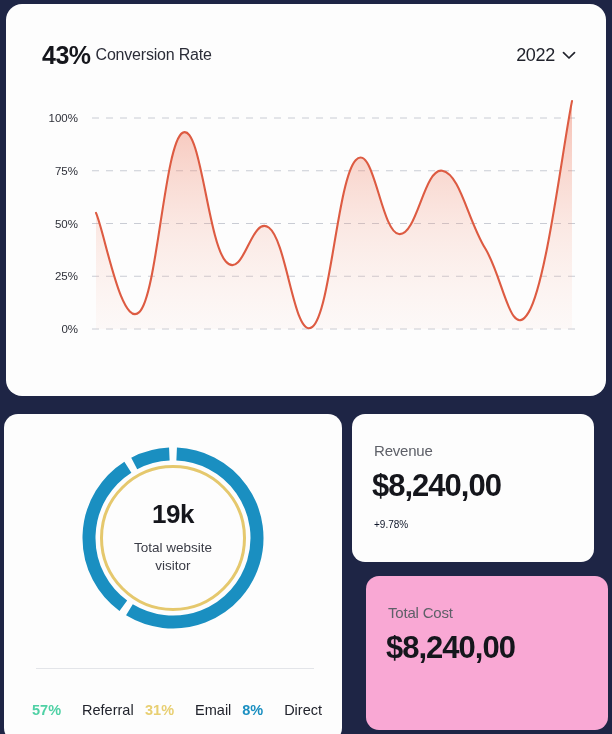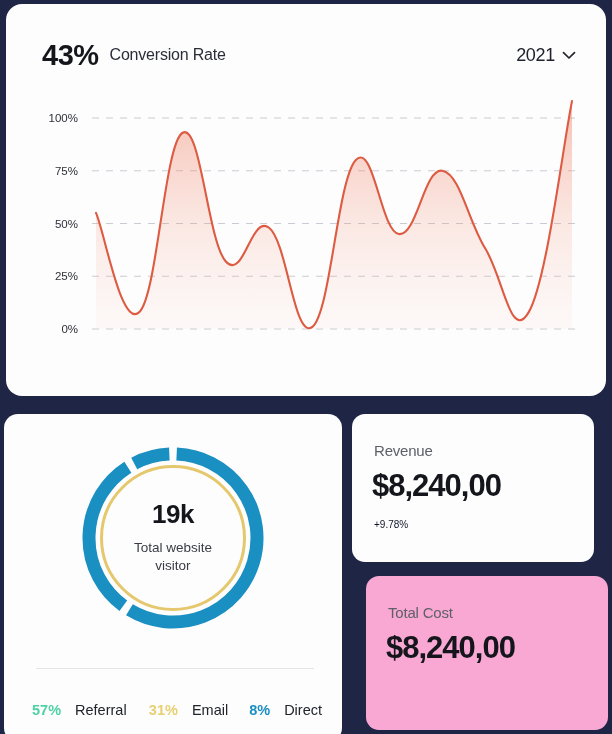--- a/index.html
+++ b/index.html
@@ -43,30 +43,30 @@
     position: absolute;
     left: 36px;
     right: 30px;
     top: 30px;
     height: 42px;
     display: flex;
     align-items: center;
   }
 
   #conv-pct {
-    font-size: 29px;
+    font-size: 25px;
     font-weight: bold;
     color: #15161c;
     letter-spacing: -0.5px;
   }
 
   #conv-label {
     font-size: 16px;
     color: #2b2d38;
-    margin-left: 11px;
+    margin-left: 5px;
     letter-spacing: -0.2px;
   }
 
   #year-select {
     margin-left: auto;
     display: flex;
     align-items: center;
     gap: 7px;
     cursor: pointer;
   }
@@ -181,21 +181,21 @@
     left: 28px;
     right: 20px;
     top: 284px;
     height: 24px;
     display: flex;
     align-items: center;
   }
   .legend-item {
     display: flex;
     align-items: baseline;
-    gap: 14px;
+    gap: 21px;
     font-size: 14.5px;
     white-space: nowrap;
   }
   .legend-pct { font-weight: bold; }
   .legend-name { color: #22242d; }
   .lg-sp1 { width: 36px; }
   .lg-sp2 { width: 34px; }
 
   
   #revenue-card {
@@ -246,21 +246,21 @@
 
 <div id="root">
 
   <div id="chart-card" class="card">
 
     <div id="chart-header">
       <span id="conv-pct">43%</span>
       <span id="conv-label">Conversion Rate</span>
 
       <div id="year-select">
-        <span id="year-value">2021</span>
+        <span id="year-value">2022</span>
         <svg id="chev" width="14" height="9" viewBox="0 0 14 9">
           <path d="M1.5 1.6 L7 7 L12.5 1.6" fill="none" stroke="#21232c" stroke-width="1.7" stroke-linecap="round" stroke-linejoin="round"></path>
         </svg>
       </div>
     </div>
 
     <div id="yaxis">
         <div class="ytick" style="top: 237px;">0%</div>
         <div class="ytick" style="top: 184.25px;">25%</div>
         <div class="ytick" style="top: 131.5px;">50%</div>

